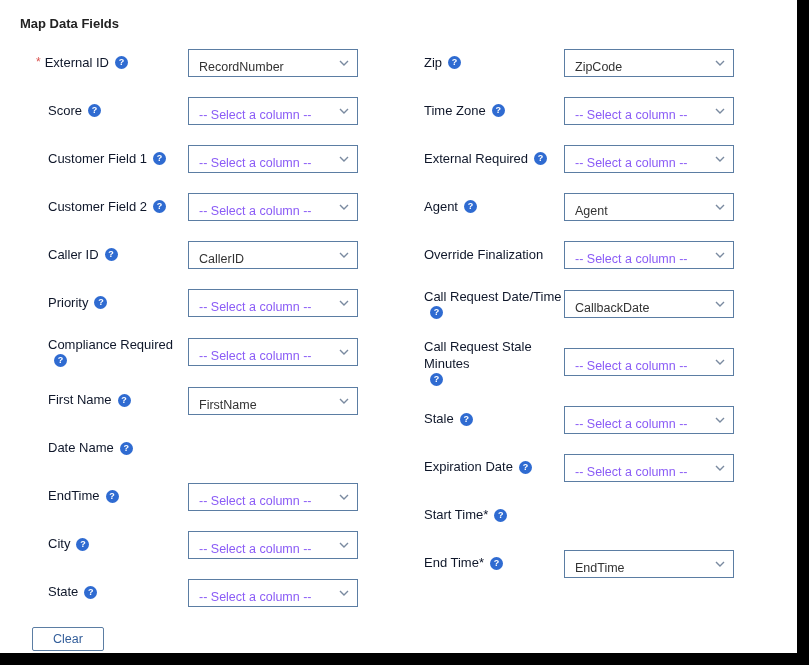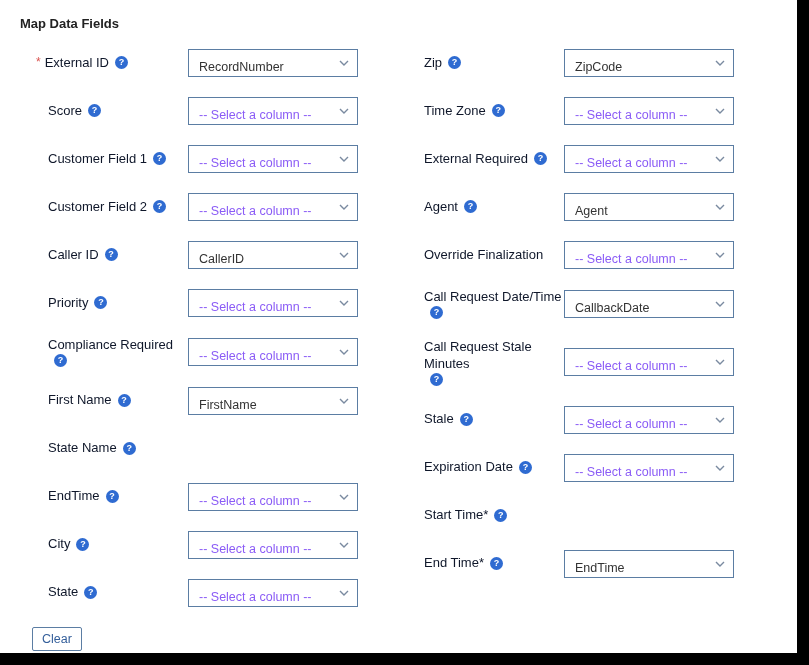--- a/index.html
+++ b/index.html
@@ -99,21 +99,21 @@
   .chev svg { display:block; }
   .footer {
     margin-top: 20px;
     padding-left: 12px;
   }
   .btn {
     border: 1px solid #5b7da3;
     background: #fff;
     color: #335e9a;
     font-size: 12.5px;
-    padding: 4px 9px;
+    padding: 4px 20px;
     cursor: pointer;
     border-radius: 2px;
   }
 </style>
 </head>
 <body>
 
 <div class="panel">
   <div class="section-title">Map Data Fields</div>
 
@@ -227,21 +227,21 @@
             <span class="val">FirstName</span>
             <span class="chev">
               <svg width="10" height="6" viewBox="0 0 10 6">
                 <path d="M1 1 L5 5 L9 1" fill="none" stroke="#7a8aa0" stroke-width="1.4"></path>
               </svg>
             </span>
           </div>
         </div>
         <div class="row">
           <div class="label-cell">
-            <span class="lbl">State Name</span>
+            <span class="lbl">Date Name</span>
             <span class="help-icon">?</span>
           </div>
         </div>
         <div class="row">
           <div class="label-cell">
             <span class="lbl">EndTime</span>
             <span class="help-icon">?</span>
           </div>
           <div class="select">
             <span class="val placeholder">-- Select a column --</span>

